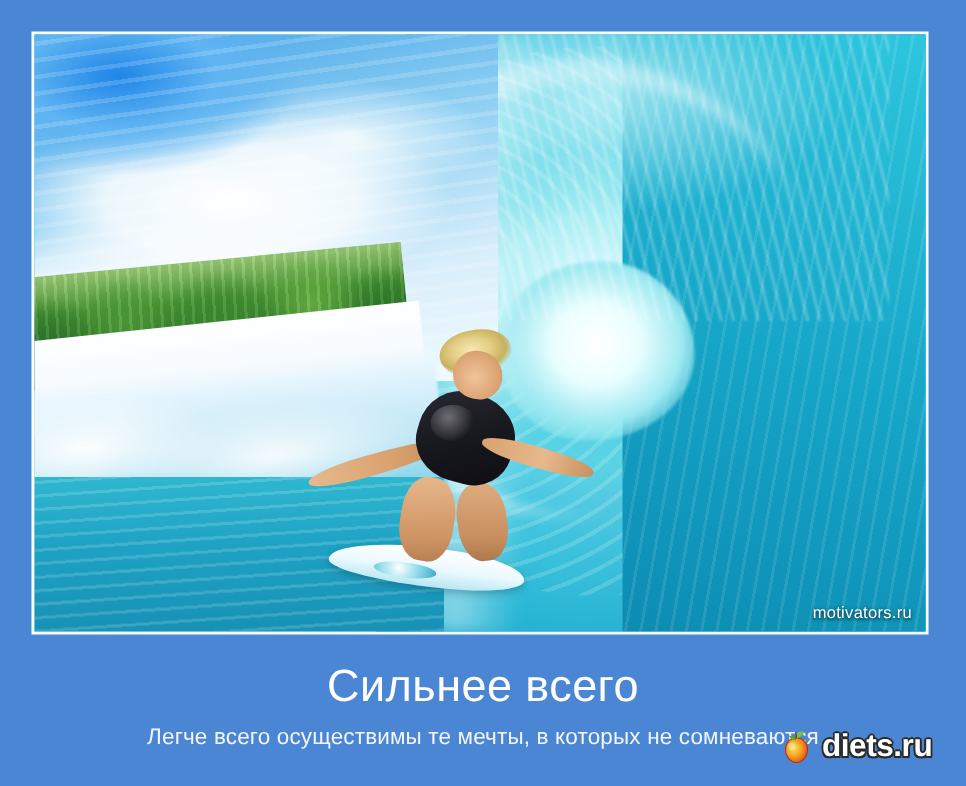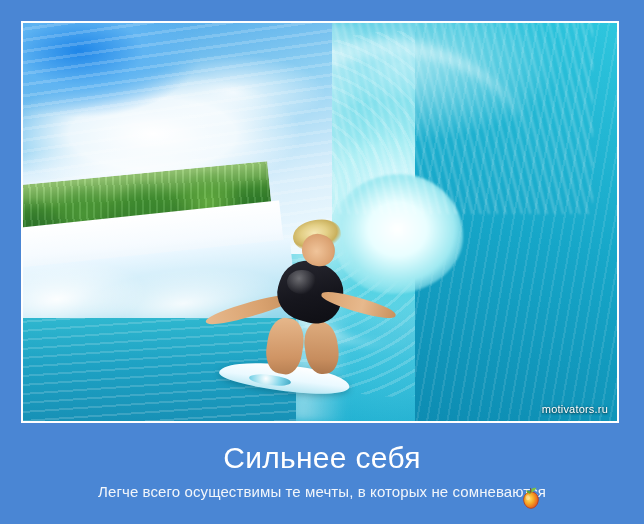--- a/index.html
+++ b/index.html
@@ -355,36 +355,37 @@
         <div class="arm-right"></div>
         <div class="hair"></div>
         <div class="head"></div>
       </div>
 
       <div class="watermark">motivators.ru</div>
     </div>
   </div>
 
   <div class="caption">
-    <h1 class="title">Сильнее себя</h1>
+    <h1 class="title">Сильнее всего</h1>
     <p class="subtitle">Легче всего осуществимы те мечты, в которых не сомневаются</p>
   </div>
 
   <div class="logo">
     <span class="logo-apple">
       <svg viewBox="0 0 32 32" width="30" height="30" aria-hidden="true">
         <defs>
           <radialGradient id="appleGrad" cx="38%" cy="42%" r="70%">
             <stop offset="0%" stop-color="#ffe36a"></stop>
             <stop offset="45%" stop-color="#f7a723"></stop>
             <stop offset="100%" stop-color="#e0431c"></stop>
           </radialGradient>
         </defs>
         <path d="M16 9.5c4.6 0 7.8 3.6 7.8 8.2 0 5-3.6 9.3-7.8 9.3s-7.8-4.3-7.8-9.3c0-4.6 3.2-8.2 7.8-8.2z" fill="url(#appleGrad)" stroke="#b8360f" stroke-width="0.8"></path>
         <path d="M16 10.2c-.4-2 .2-3.7 1.6-4.6 1.4-.9 3-.8 4.3-.2-1 1.6-2.4 2.9-4 3.8-.7.4-1.3.7-1.9 1z" fill="#7bc043"></path>
         <path d="M15.6 10.1C14.4 8.6 12.6 7.9 10.6 8c.6 1.5 1.9 2.6 3.4 3.1.6.2 1.1.3 1.6.3z" fill="#5ea832"></path>
         <path d="M15.8 9.6c.1-1.6.1-2.7-.3-3.6" stroke="#7a4a1e" stroke-width="1.1" fill="none" stroke-linecap="round"></path>
         <ellipse cx="12.6" cy="15.5" rx="2.1" ry="2.8" fill="rgba(255,255,255,0.35)"></ellipse>
       </svg>
     </span>
+    <span class="logo-text">diets.ru</span>
   </div>
 
 </div>
 
 </body></html>

